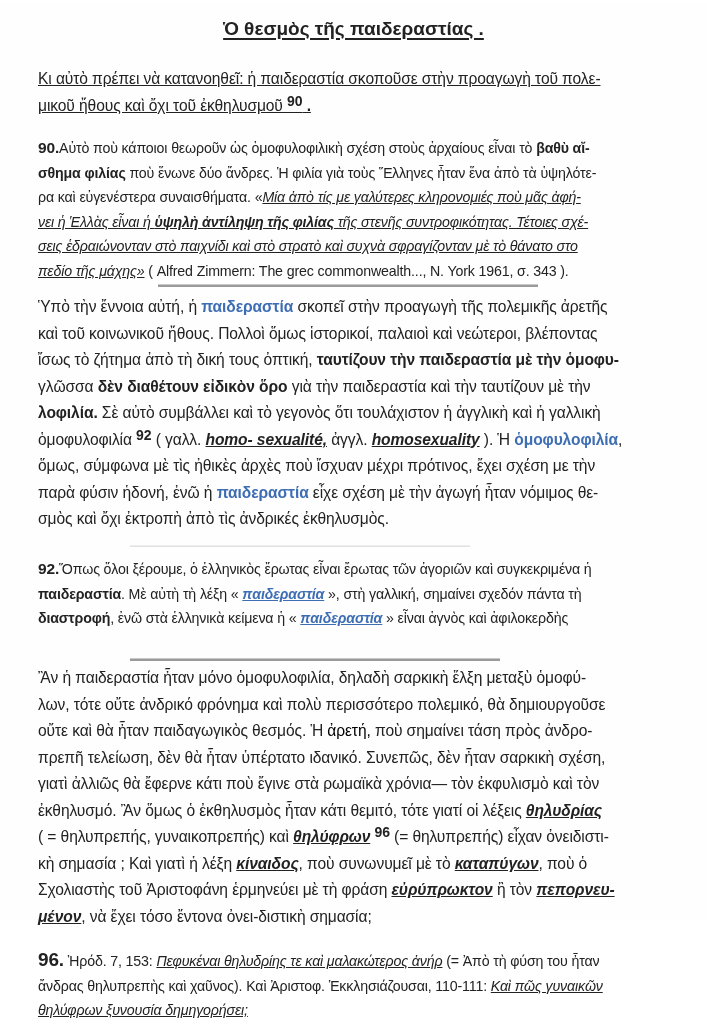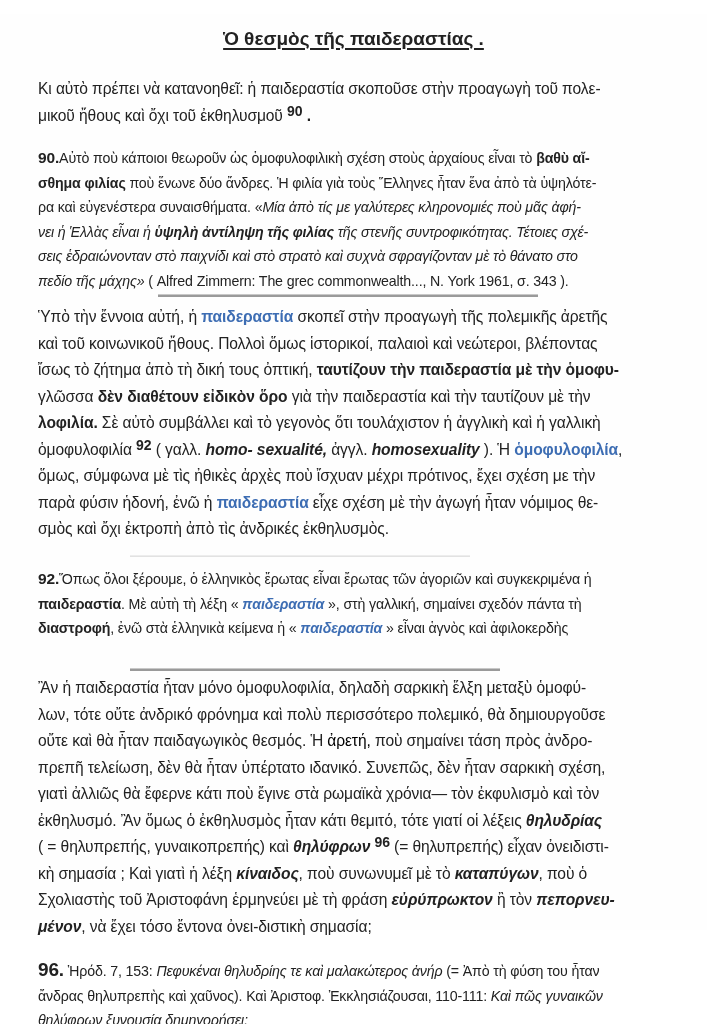--- a/index.html
+++ b/index.html
@@ -1,49 +1,49 @@
 <!DOCTYPE html>
 <html><head>
 <meta charset="utf-8">
 <style>
   html, body { margin: 0; padding: 0; background: #ffffff; }
   body {
     width: 707px; height: 1024px; overflow: hidden; position: relative;
     font-family: "Liberation Sans", "DejaVu Sans", sans-serif;
     color: #222222;
   }
-  .page { position: absolute; left: 0; top: 14px; width: 707px; height: 916px; background: #fefefe; }
+  .page { position: absolute; left: 0; top: 4px; width: 707px; height: 916px; background: #fefefe; }
   .title {
     position: absolute; left: 0; width: 707px; top: 14px; text-align: center;
     font-size: 19px; font-weight: bold; color: #222;
   }
   .title span { text-decoration: underline; text-decoration-thickness: 2px; text-underline-offset: 3px; }
   .block { position: absolute; left: 38px; width: 640px; }
   .line { white-space: nowrap; display: block; }
   .big { font-size: 15.6px; line-height: 26.5px; letter-spacing: -0.1px; }
   .small { font-size: 14.2px; line-height: 24.5px; letter-spacing: -0.15px; }
   .b { font-weight: bold; }
-  .i { font-style: italic; }
+  .i { font-style: italic; text-decoration: underline; }
   .blue { color: #3d6db3; font-weight: bold; }
   .blue-n { color: #000000; }
   sup { font-size: 14px; font-weight: bold; vertical-align: 5px; line-height: 0; }
   .rule {
     position: absolute; height: 2px; background: #9a9a9a;
     border-top: 1px solid #c8c8c8;
   }
   .rule.faint { background: #e2e2e2; border-top: 1px solid #ededed; height: 1px; }
 </style>
 </head>
 <body>
 
 <div class="page">
 
   <div class="title"><span>Ὁ θεσμὸς τῆς παιδεραστίας .</span></div>
 
-  <div class="block big" style="top:62px;">
+  <div class="block big" style="top:62px;text-decoration:underline;">
     <span class="line">Κι αὐτὸ πρέπει νὰ κατανοηθεῖ: ἡ παιδεραστία σκοποῦσε στὴν προαγωγὴ τοῦ πολε-</span>
     <span class="line"><span>μικοῦ ἤθους καὶ ὄχι τοῦ ἐκθηλυσμοῦ </span><sup>90</sup><span class="b"> .</span></span>
   </div>
 
   <div class="block small" style="top:132px;">
     <span class="line"><span class="b" style="font-size:15.5px">90.</span><span>Αὐτὸ ποὺ κάποιοι θεωροῦν ὡς ὁμοφυλοφιλικὴ σχέση στοὺς ἀρχαίους εἶναι τὸ </span><span class="b">βαθὺ αἴ-</span></span>
     <span class="line"><span class="b">σθημα φιλίας</span><span> ποὺ ἕνωνε δύο ἄνδρες. Ἡ φιλία γιὰ τοὺς Ἕλληνες ἦταν ἕνα ἀπὸ τὰ ὑψηλότε-</span></span>
     <span class="line"><span>ρα καὶ εὐγενέστερα συναισθήματα. «</span><span class="i">Μία ἀπὸ τίς με γαλύτερες κληρονομιές ποὺ μᾶς ἀφή-</span></span>
     <span class="line i"><span>νει ἡ Ἑλλὰς εἶναι ἡ </span><span class="b">ὑψηλὴ ἀντίληψη τῆς φιλίας</span><span> τῆς στενῆς συντροφικότητας. Τέτοιες σχέ-</span></span>
     <span class="line i">σεις ἑδραιώνονταν στὸ παιχνίδι καὶ στὸ στρατὸ καὶ συχνὰ σφραγίζονταν μὲ τὸ θάνατο στο</span>

